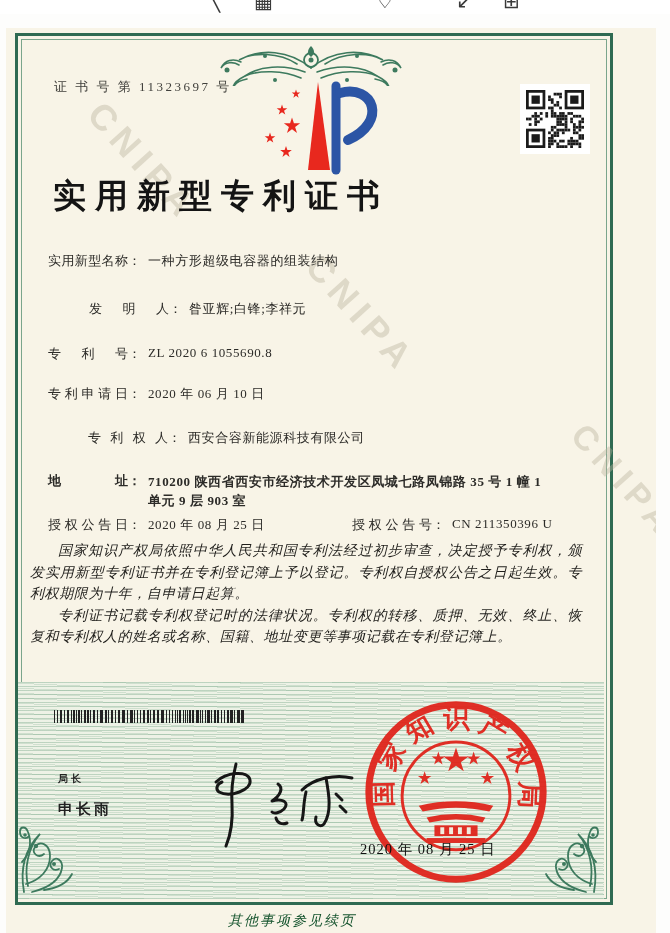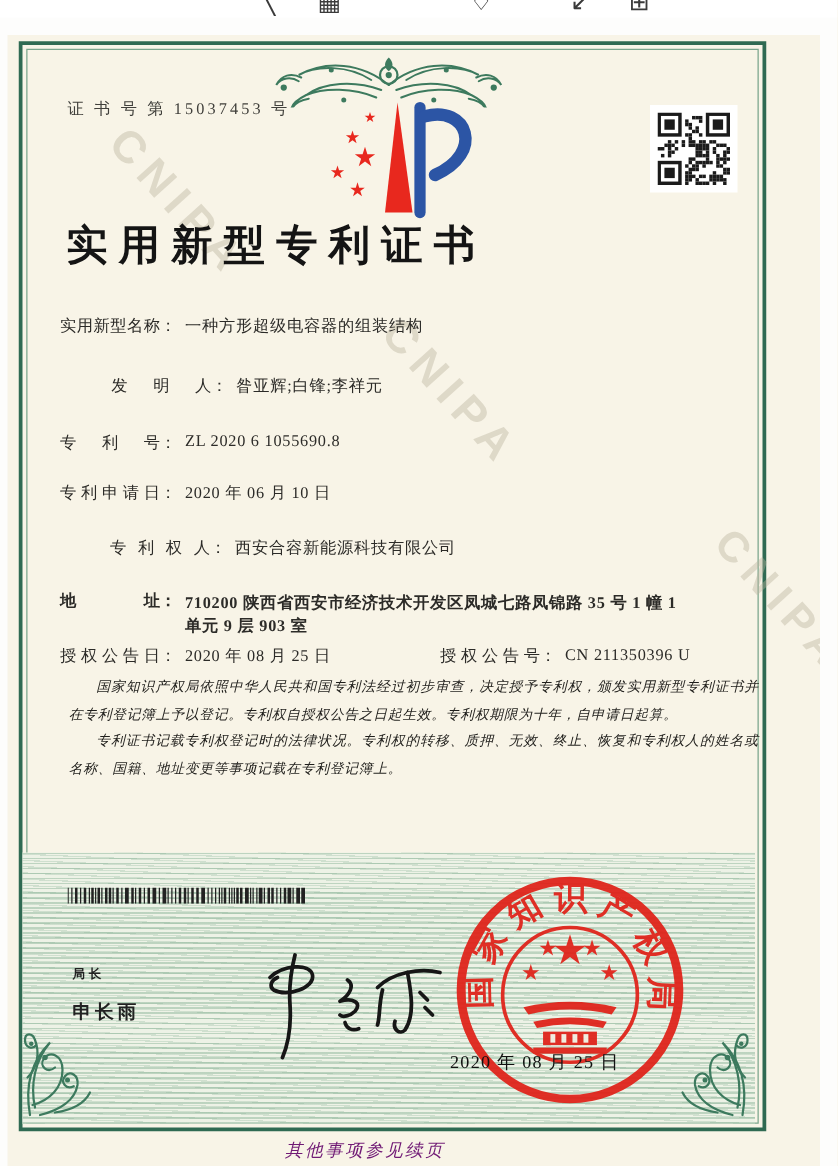--- a/index.html
+++ b/index.html
@@ -55,41 +55,41 @@
   .row-inventor{top:272px;margin-left:41px;}
   .row-patno{top:317px;}
   .row-appdate{top:357px;}
   .row-owner{top:401px;margin-left:40px;}
   .row-addr{top:444px;white-space:normal;width:520px;font-weight:bold;}
   .row-addr .f-value{display:inline-block;max-width:398px;line-height:19px;}
   .row-grant{top:488px;}
   .grant-no{position:absolute;left:304px;top:0;white-space:nowrap;}
   
   .paras{
-    position:absolute;left:49px;top:512px;width:552px;z-index:3;
-    font-size:11px;line-height:21.5px;color:#1f1e1b;
+    position:absolute;left:24px;top:512px;width:552px;z-index:3;
+    font-size:14px;line-height:21.5px;color:#1f1e1b;
     font-style:italic;letter-spacing:0.6px;text-align:justify;
   }
   .paras p{margin:0;text-indent:2em;}
   
   .guilloche{
     position:absolute;left:12px;top:654px;width:586px;height:217px;z-index:2;
     background-color:#edf2e6;
     background-image:
       repeating-linear-gradient(0deg, rgba(130,175,145,0.45) 0 1px, rgba(0,0,0,0) 1px 4px),
       repeating-linear-gradient(2.5deg, rgba(130,175,145,0.28) 0 1px, rgba(0,0,0,0) 1px 5px);
   }
   .barcode{position:absolute;left:48px;top:682px;width:190px;height:13px;z-index:4;}
   .officer-title{position:absolute;left:52px;top:744px;font-family:"Liberation Sans",sans-serif;font-size:10px;font-weight:bold;letter-spacing:3px;color:#222;z-index:4;}
   .officer-name{position:absolute;left:52px;top:772px;font-family:"Liberation Sans",sans-serif;font-size:15px;font-weight:bold;letter-spacing:3px;color:#222;z-index:4;}
   .signature{position:absolute;left:196px;top:718px;z-index:4;}
   .seal{position:absolute;left:352px;top:666px;z-index:5;}
   .seal-date{position:absolute;left:354px;top:812px;font-size:14.5px;color:#111;letter-spacing:1px;z-index:6;}
   .page-footer{position:absolute;left:9px;top:852px;width:592px;text-align:center;font-size:13px;letter-spacing:2px;color:#333;z-index:4;}
-  .continuation{position:absolute;left:0;top:884px;width:572px;text-align:center;font-size:14px;font-style:italic;color:#701a75;z-index:3;letter-spacing:2px;}
+  .continuation{position:absolute;left:0;top:884px;width:572px;text-align:center;font-size:14px;font-style:italic;color:#14532d;z-index:3;letter-spacing:2px;}
   
   .orn-top{position:absolute;left:198px;top:-14px;z-index:4;}
   .orn-bl{position:absolute;left:8px;top:756px;z-index:4;}
   .orn-br{position:absolute;left:498px;top:756px;z-index:4;transform:scaleX(-1);}
 </style>
 </head>
 <body>
 
 <svg width="0" height="0" style="position:absolute" aria-hidden="true">
   <defs>
@@ -138,21 +138,21 @@
         <use href="#flour-half"></use>
       </g>
     <g transform="translate(213,14) scale(-1,1)">
         <use href="#flour-half"></use>
       </g>
     <circle cx="107" cy="46" r="7" fill="none" stroke="#3d7a5e" stroke-width="1.8"></circle>
     <circle cx="107" cy="46" r="2.5" fill="#3d7a5e"></circle>
     <path d="M107,32 C103,36 103,40 107,43 C111,40 111,36 107,32 Z" fill="#3d7a5e"></path>
   </svg>
 
-  <div class="cert-no">证 书 号 第 15037453 号</div>
+  <div class="cert-no">证 书 号 第 11323697 号</div>
 
   <svg class="logo" width="144" height="100" viewBox="0 0 144 100">
     <g fill="#e8281e">
       <use href="#star" transform="translate(44,14) scale(0.5)"></use>
       <use href="#star" transform="translate(30,30) scale(0.62)"></use>
       <use href="#star" transform="translate(40,46) scale(0.95)"></use>
       <use href="#star" transform="translate(18,58) scale(0.62)"></use>
       <use href="#star" transform="translate(34,72) scale(0.68)"></use>
       <polygon points="66,2 78,90 56,90"></polygon>
     </g>

